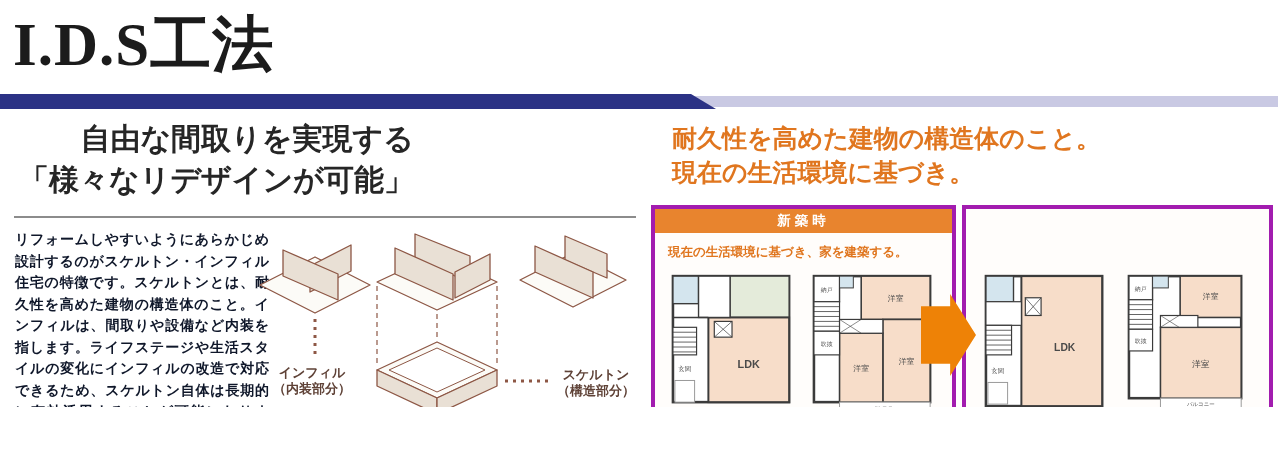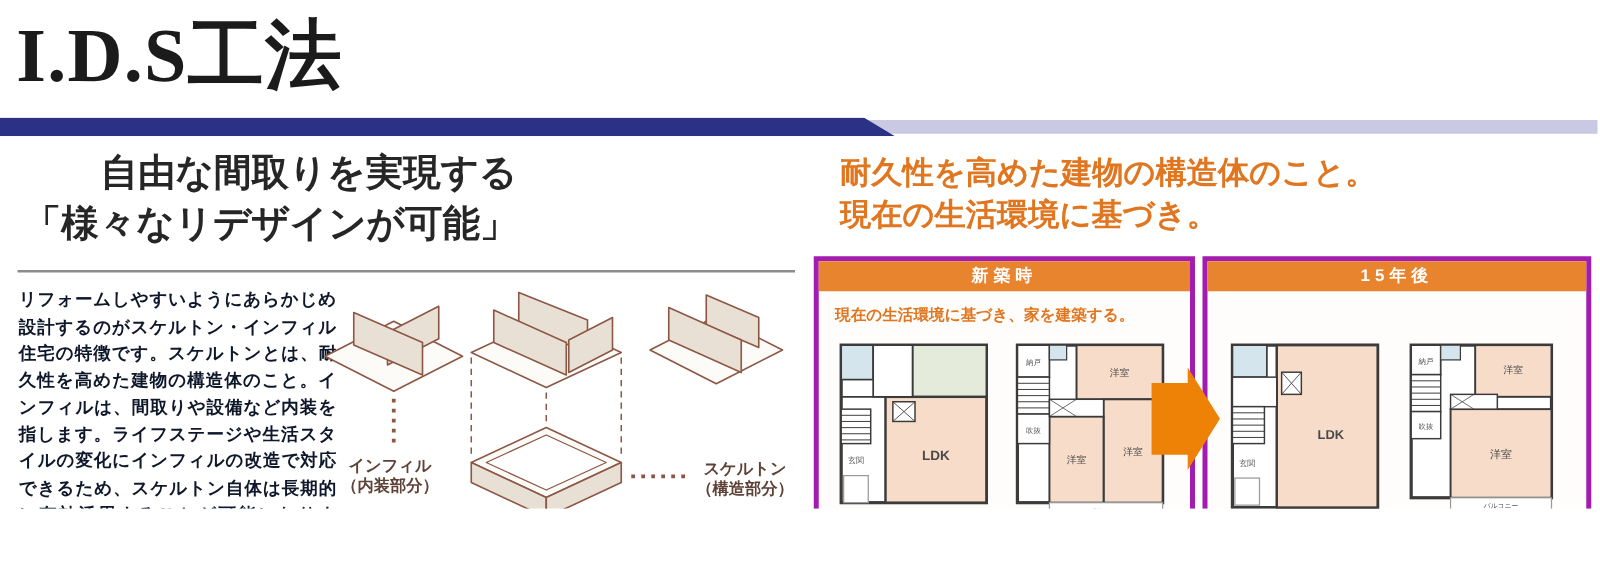--- a/index.html
+++ b/index.html
@@ -184,21 +184,20 @@
         <text x="98" y="93" font-size="8" text-anchor="middle">洋室</text>
         <text x="76" y="140" font-size="5.5" text-anchor="middle" fill="#888888">バルコニー</text>
         <text x="117" y="150" font-size="7" text-anchor="middle" fill="#666666">2F</text>
       </svg>
     </div>
   </div>
 
   <div class="redesign-arrow"></div>
 
   <div class="panel panel-2">
-    <div class="panel-header">15年後</div>
     <div class="plans">
 
       <svg class="plan" width="128" height="152" viewBox="0 0 130 152">
         <g stroke="#3b3b3b">
           <rect x="4" y="4" width="118" height="132" fill="#ffffff" stroke-width="2.6"></rect>
           <rect x="40" y="4" width="82" height="132" fill="#f7ddc9" stroke-width="2"></rect>
           <rect x="4" y="4" width="28" height="26" fill="#d4e5ee" stroke-width="1.4"></rect>
           <rect x="4" y="30" width="36" height="24" fill="#ffffff" stroke-width="1.2"></rect>
           <rect x="44" y="26" width="16" height="18" fill="#ffffff" stroke-width="1.2"></rect>
           <path d="M44 26l16 18M60 26l-16 18" stroke-width="0.7" fill="none"></path>

